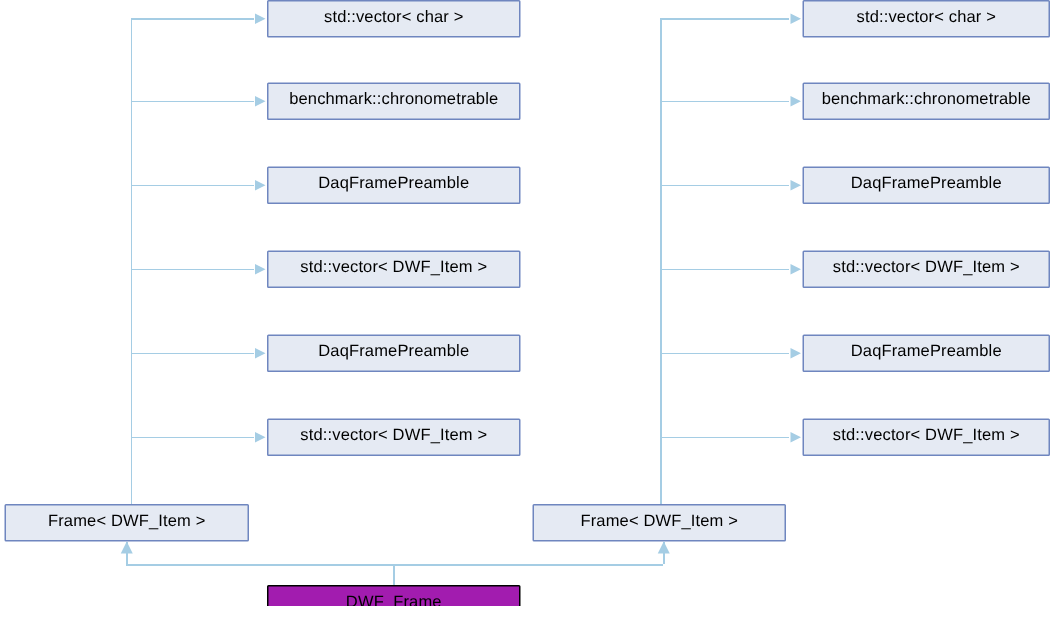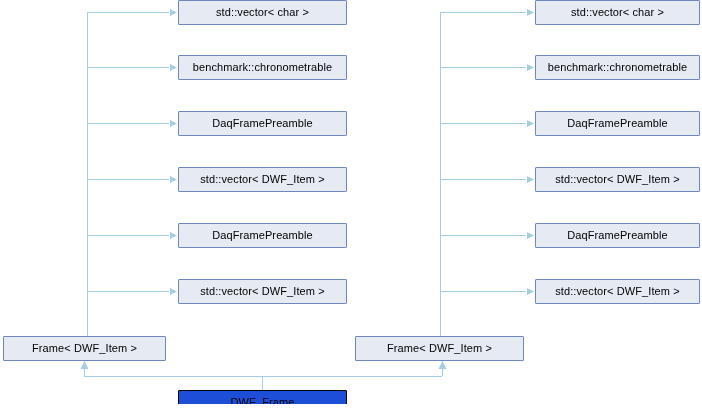--- a/index.html
+++ b/index.html
@@ -122,16 +122,16 @@
     </div>
     <div class="node" style="left: 535px; top: 279px; width: 165px; height: 25px; background: rgb(229, 234, 243); border-color: rgb(111, 134, 191); color: rgb(0, 0, 0);">
       <span class="node-label">std::vector&lt; DWF_Item &gt; </span>
     </div>
     <div class="node" style="left: 3px; top: 336px; width: 163px; height: 25px; background: rgb(229, 234, 243); border-color: rgb(111, 134, 191); color: rgb(0, 0, 0);">
       <span class="node-label">Frame&lt; DWF_Item &gt;</span>
     </div>
     <div class="node" style="left: 355px; top: 336px; width: 169px; height: 25px; background: rgb(229, 234, 243); border-color: rgb(111, 134, 191); color: rgb(0, 0, 0);">
       <span class="node-label">Frame&lt; DWF_Item &gt;</span>
     </div>
-    <div class="node root" style="left: 178px; top: 390px; width: 169px; height: 25px; background: #1d4ed8; border-color: rgb(0, 0, 0); color: rgb(0, 0, 0);">
+    <div class="node root" style="left: 178px; top: 390px; width: 169px; height: 25px; background: #a21caf; border-color: rgb(0, 0, 0); color: rgb(0, 0, 0);">
       <span class="node-label">DWF_Frame</span>
     </div>
   </div>
 
 </body></html>

